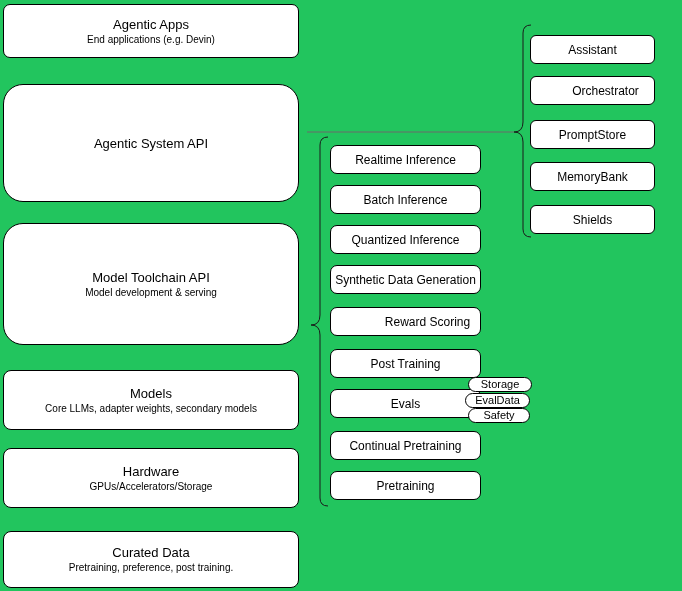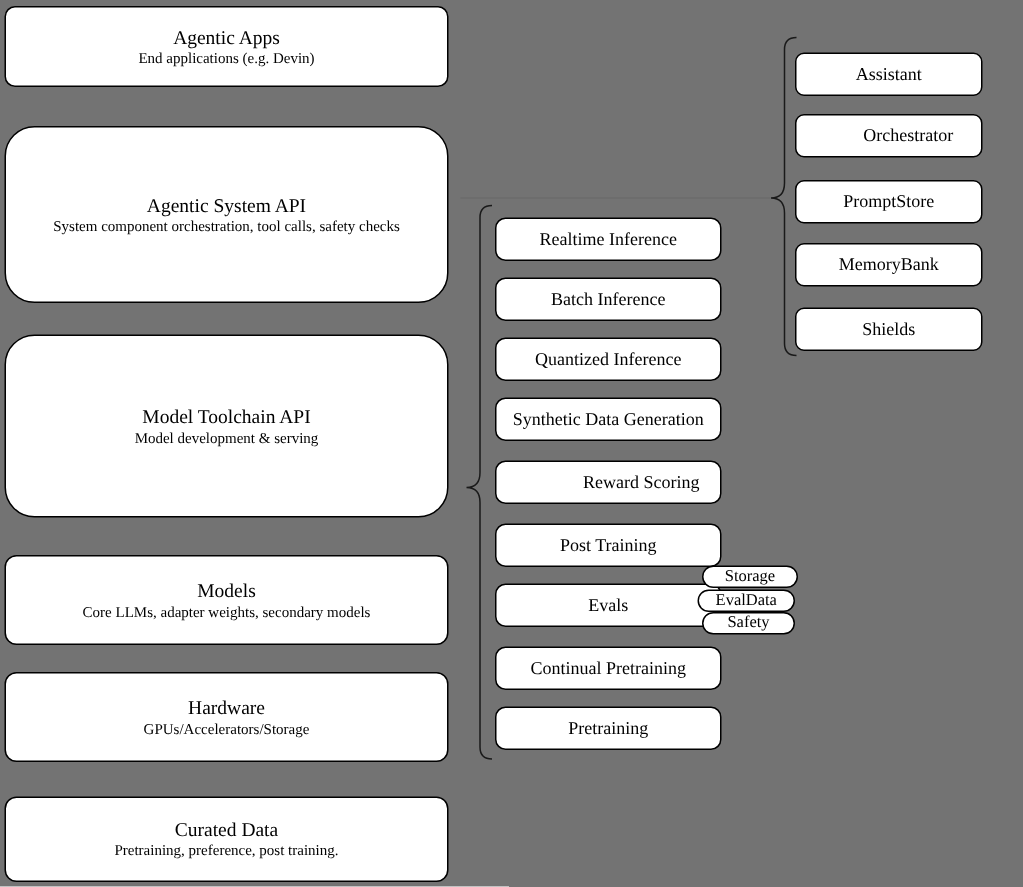--- a/index.html
+++ b/index.html
@@ -1,21 +1,21 @@
 <!DOCTYPE html>
 <html><head>
 <meta charset="utf-8">
 <style>
   html, body { margin: 0; padding: 0; background: #ffffff; }
   .canvas {
     position: relative;
     width: 682px;
     height: 591px;
-    background: #737373;
-    font-family: Liberation Serif, serif;
+    background: #22c55e;
+    font-family: Liberation Sans, sans-serif;
     color: #000000;
     overflow: hidden;
   }
   .connector-layer {
     position: absolute;
     left: 0; top: 0;
     width: 682px; height: 591px;
   }
   .lbox {
     position: absolute;
@@ -73,21 +73,20 @@
     <path d="M 328 137 Q 320 137 320 145 L 320 315 Q 320 325 311 325 Q 320 325 320 335 L 320 498 Q 320 506 328 506" stroke="#1a1a1a" stroke-width="1" fill="none"></path>
   </svg>
 
   <div class="lbox" style="top:4px; height:54px; border-radius:7px;">
     <div class="ltitle">Agentic Apps</div>
     <div class="lsub">End applications (e.g. Devin)</div>
   </div>
 
   <div class="lbox" style="top:84px; height:118px; border-radius:20px;">
     <div class="ltitle">Agentic System API</div>
-    <div class="lsub">System component orchestration, tool calls, safety checks</div>
   </div>
 
   <div class="lbox" style="top:223px; height:122px; border-radius:20px;">
     <div class="ltitle">Model Toolchain API</div>
     <div class="lsub">Model development &amp; serving</div>
   </div>
 
   <div class="lbox" style="top:370px; height:60px; border-radius:8px;">
     <div class="ltitle">Models</div>
     <div class="lsub">Core LLMs, adapter weights, secondary models</div>

